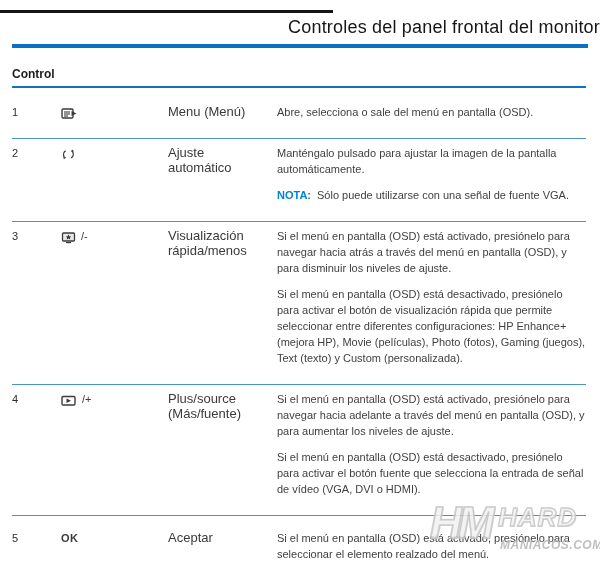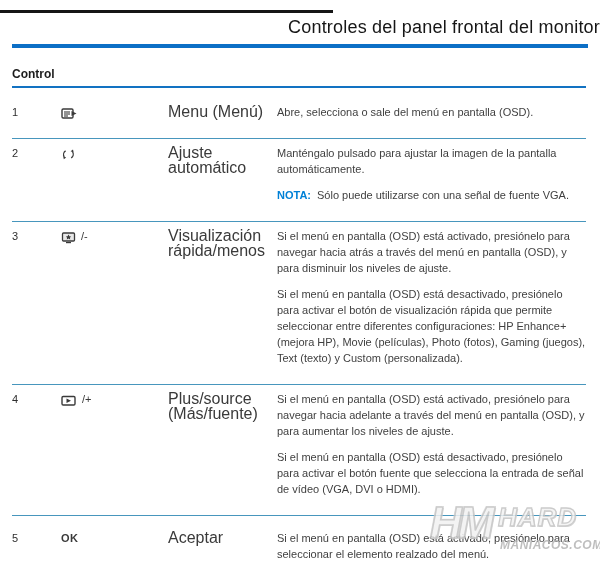--- a/index.html
+++ b/index.html
@@ -25,21 +25,21 @@
 
   .row { padding: 6px 0 8px; }
   .row + .row { border-top: 1px solid #4796bd; }
   .row.gap-top { padding-top: 14px; }
 
   .cell-num { font-size: 11px; color: #2e2e2e; padding-top: 2px; }
   .cell-icon { padding-left: 13px; padding-top: 2px; color: #3a3a3a; font-size: 11px; white-space: nowrap; }
   .cell-icon svg { vertical-align: middle; }
   .icon-suffix { margin-left: 2px; color: #3a3a3a; }
   .ok-glyph { font-size: 11px; font-weight: bold; letter-spacing: .5px; color: #3a3a3a; }
-  .cell-name { font-size: 16px; line-height: 15px; color: #3a3a3a; padding-right: 10px; padding-left: 20px; }
+  .cell-name { font-size: 13px; line-height: 15px; color: #3a3a3a; padding-right: 10px; padding-left: 20px; }
   .cell-desc { font-size: 11px; line-height: 16px; color: #3f3f3f; }
   .cell-desc p { margin: 0 0 10px 0; }
   .cell-desc p:last-child { margin-bottom: 0; }
   .note-label { color: #0080d6; font-weight: bold; margin-right: 6px; }
 
   .watermark { position: absolute; right: 0; bottom: 0; width: 172px; height: 64px; opacity: .85; pointer-events: none; margin-top: 15px; }
   .wm-emblem { position: absolute; left: 2px; top: 0; font-size: 44px; font-weight: bold; font-style: italic;
                color: #f1f1f1; -webkit-text-stroke: 1.5px #c3c3c3;
                text-shadow: 1px 1px 0 #cfcfcf, -1px -1px 0 #dedede; letter-spacing: -4px; }
   .wm-word { position: absolute; left: 70px; top: 4px; font-size: 26px; font-weight: bold; font-style: italic;

